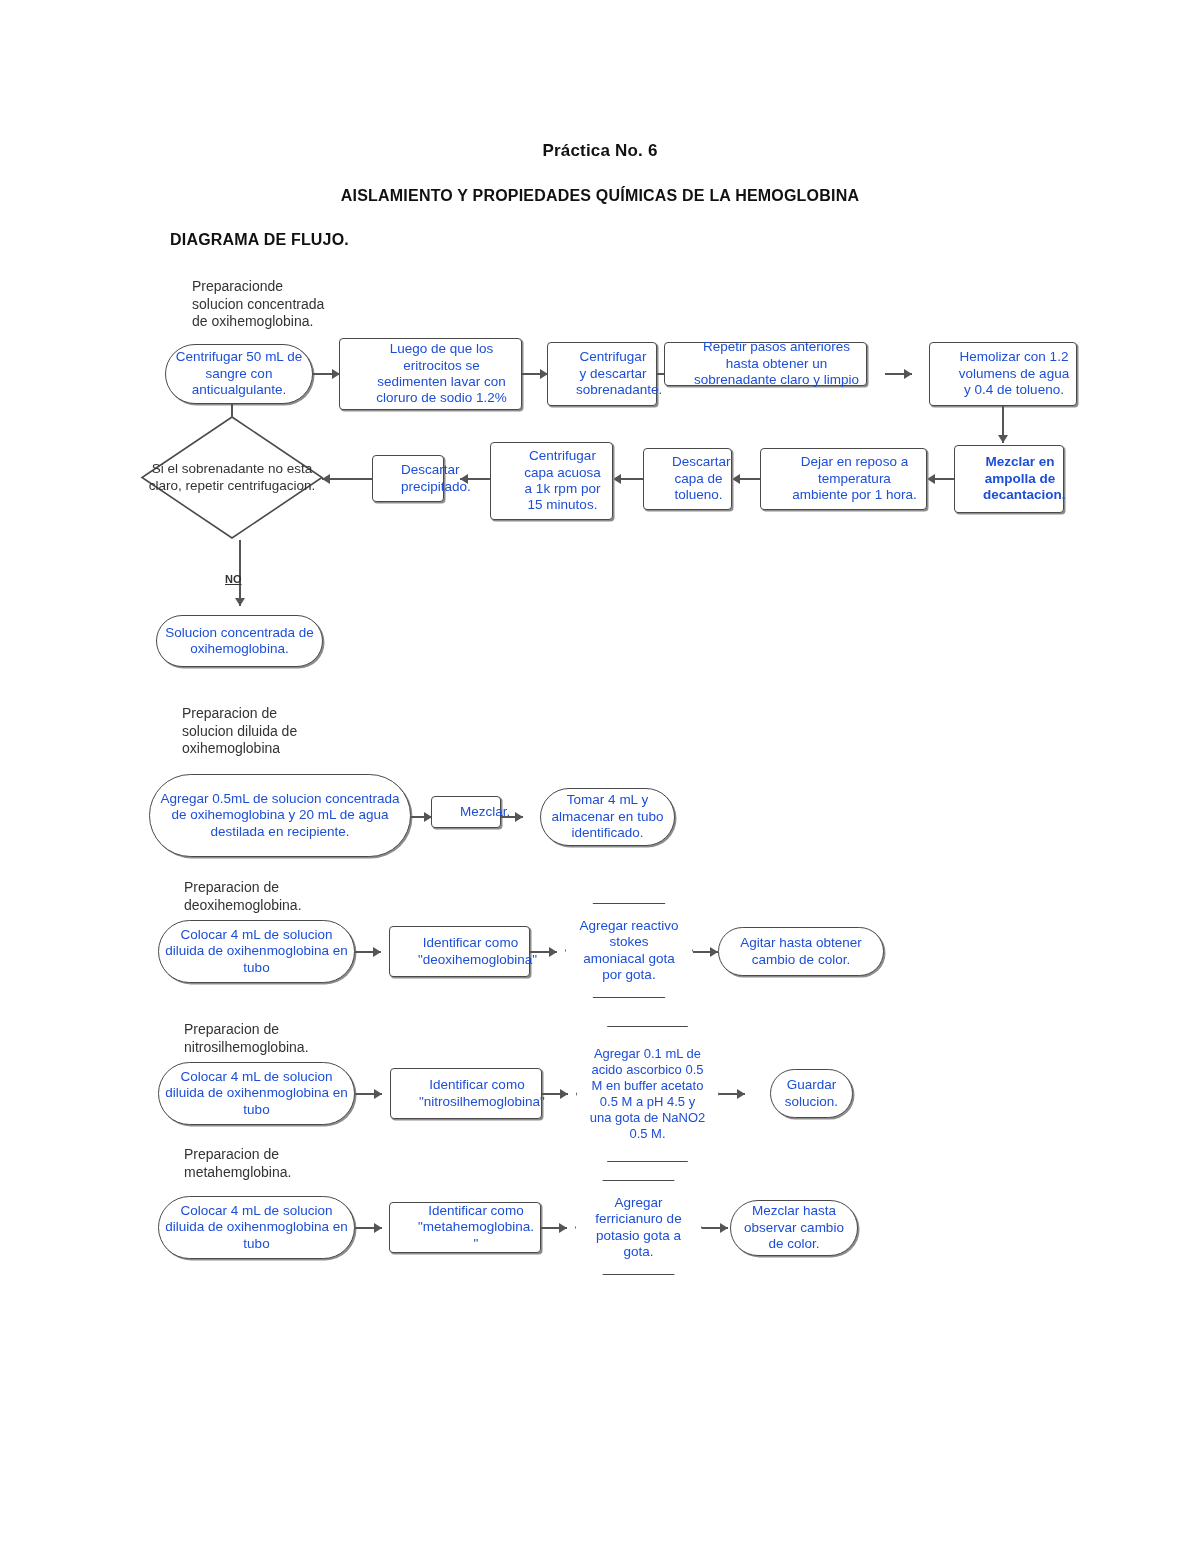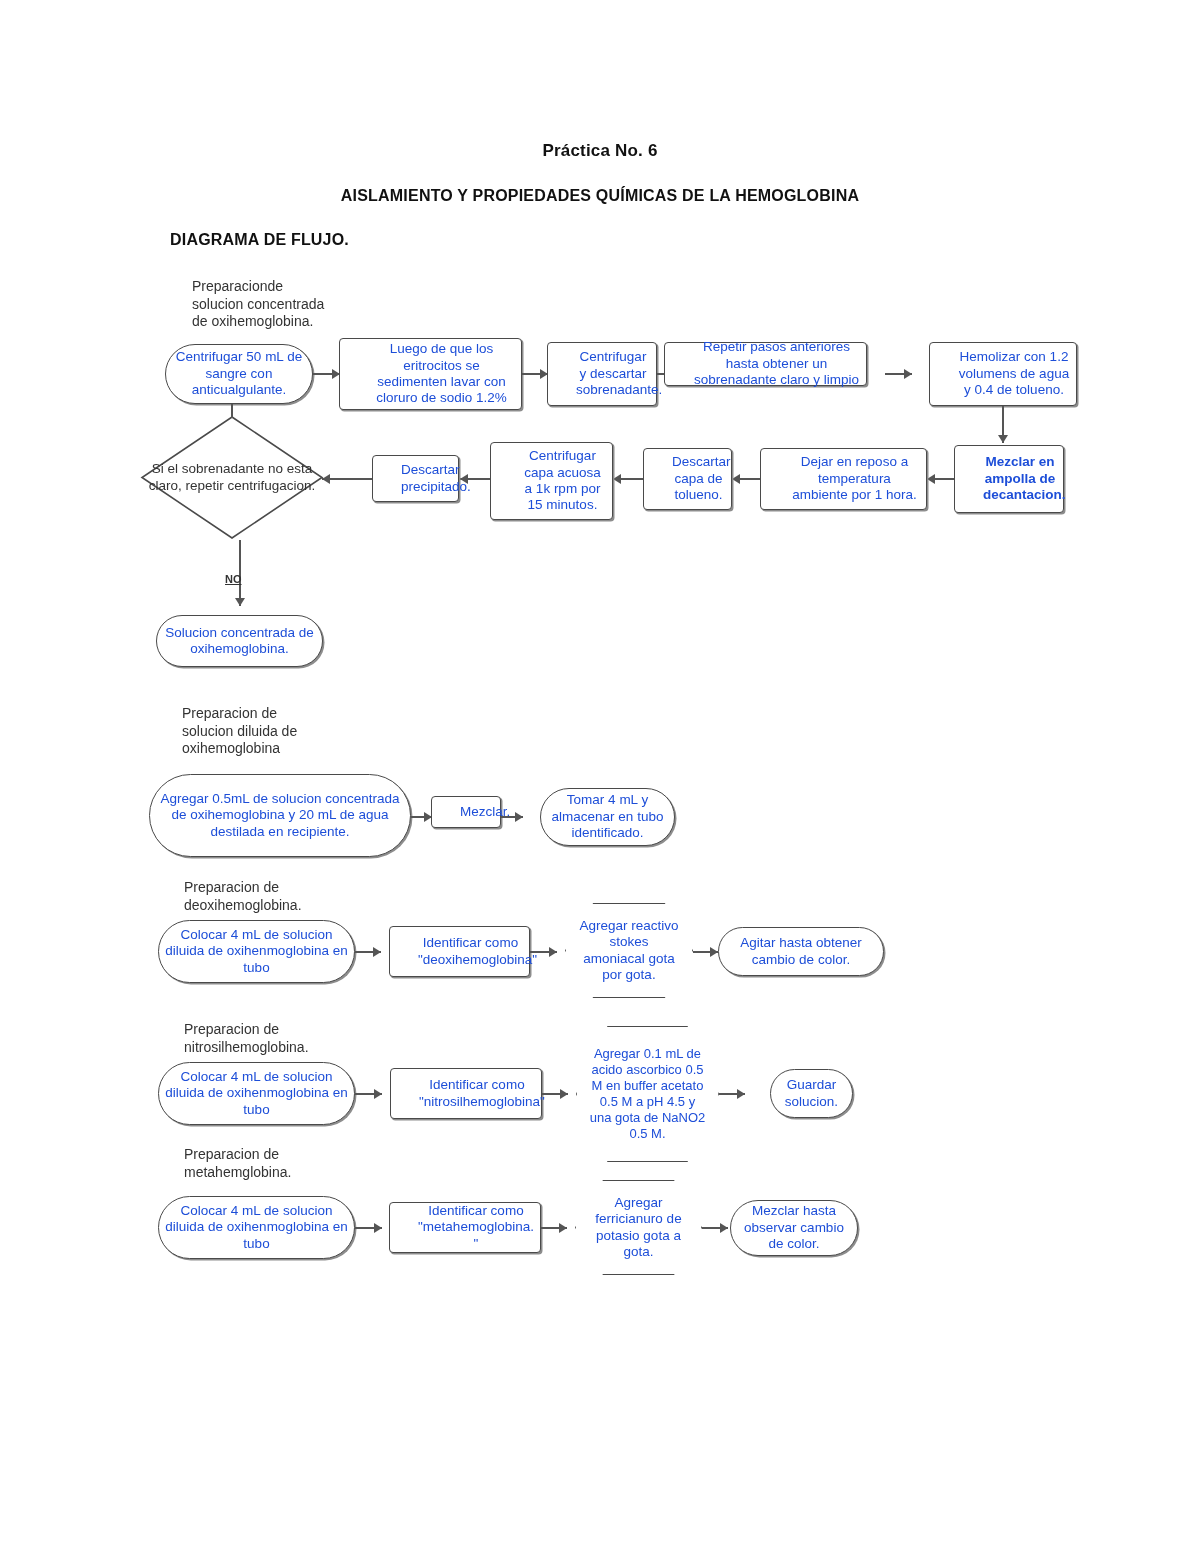--- a/index.html
+++ b/index.html
@@ -192,21 +192,21 @@
   <div class="conn h" style="top:478px; left:581px; width:30px;"></div>
   <div class="arrow left" style="top:474px; left:581px;"></div>
 
   <div class="node rect" style="top:442px; left:458px; width:123px; height:78px;">
     <span>Centrifugar capa acuosa a 1k rpm por 15 minutos.</span>
   </div>
 
   <div class="conn h" style="top:478px; left:428px; width:30px;"></div>
   <div class="arrow left" style="top:474px; left:428px;"></div>
 
-  <div class="node rect" style="top:455px; left:340px; width:87px; height:47px;">
+  <div class="node rect" style="top:455px; left:340px; width:72px; height:47px;">
     <span>Descartar precipitado.</span>
   </div>
 
   <div class="conn h" style="top:478px; left:290px; width:50px;"></div>
   <div class="arrow left" style="top:474px; left:290px;"></div>
 
   <div class="diamond-wrap" style="top:415px; left:108px; width:184px; height:125px;">
     <div class="diamond-shape">
       <svg width="184" height="125" viewBox="0 0 184 125">
         <polygon points="92,2 182,62.5 92,123 2,62.5" fill="#ffffff" stroke="#4a4a4a" stroke-width="1.6"></polygon>

